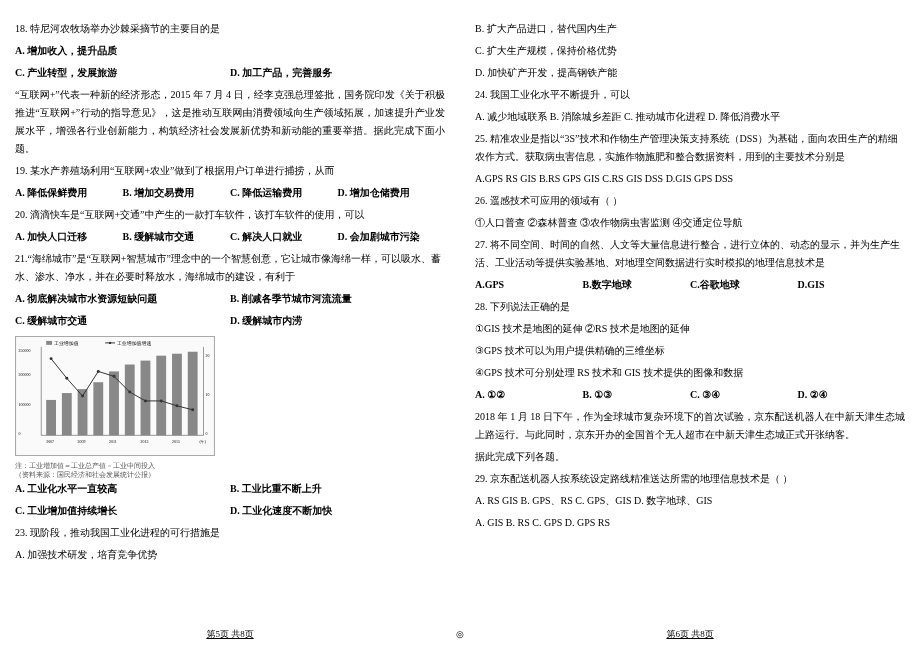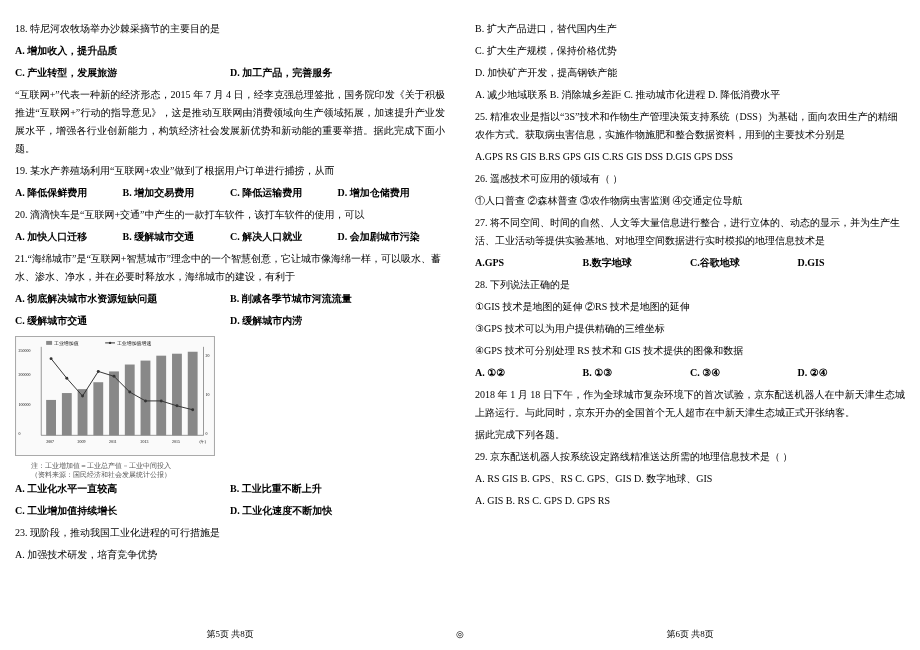--- a/index.html
+++ b/index.html
@@ -65,20 +65,21 @@
     .chart-svg {
       width: 100%;
       height: 100%;
     }
     .page-footer {
       position: absolute;
       bottom: 8px;
       font-size: 9px;
       width: 100%;
       display: flex;
+      text-decoration: underline;
     }
     .footer-left {
       width: 50%;
       text-align: center;
     }
     .footer-right {
       width: 50%;
       text-align: center;
     }
     .binding-mark {
@@ -177,41 +178,42 @@
       <text x="2" y="100" font-size="4">0</text>
       <text x="2" y="70" font-size="4">100000</text>
       <text x="2" y="40" font-size="4">200000</text>
       <text x="2" y="15" font-size="4">250000</text>
 
       <text x="192" y="100" font-size="4">0</text>
       <text x="192" y="60" font-size="4">10</text>
       <text x="192" y="20" font-size="4">20</text>
     </svg>
   </div>
-  <div class="chart-title" style="white-space:pre-line;margin-left:16px;">注：工业增加值＝工业总产值－工业中间投入
+  <div class="chart-title" style="white-space:pre-line;">注：工业增加值＝工业总产值－工业中间投入
 （资料来源：国民经济和社会发展统计公报）</div>
 
   <div class="options-row two">
     <span class="opt">A. 工业化水平一直较高</span>
     <span class="opt">B. 工业比重不断上升</span>
   </div>
   <div class="options-row two">
     <span class="opt">C. 工业增加值持续增长</span>
     <span class="opt">D. 工业化速度不断加快</span>
   </div>
 
   <div class="question">23. 现阶段，推动我国工业化进程的可行措施是</div>
   <div class="para">A. 加强技术研发，培育竞争优势</div>
 </div>
 
 <div class="column column-right">
   <div class="para">B. 扩大产品进口，替代国内生产</div>
   <div class="para">C. 扩大生产规模，保持价格优势</div>
   <div class="para">D. 加快矿产开发，提高钢铁产能</div>
 
+  <div class="question">24. 我国工业化水平不断提升，可以</div>
   <div class="para">A. 减少地域联系 B. 消除城乡差距 C. 推动城市化进程   D. 降低消费水平</div>
 
   <div class="question">25. 精准农业是指以“3S”技术和作物生产管理决策支持系统（DSS）为基础，面向农田生产的精细农作方式。获取病虫害信息，实施作物施肥和整合数据资料，用到的主要技术分别是</div>
   <div class="para">A.GPS  RS  GIS B.RS  GPS  GIS C.RS  GIS  DSS  D.GIS  GPS  DSS</div>
 
   <div class="question">26. 遥感技术可应用的领域有（   ）</div>
   <div class="para">①人口普查      ②森林普查     ③农作物病虫害监测         ④交通定位导航</div>
 
   <div class="question">27. 将不同空间、时间的自然、人文等大量信息进行整合，进行立体的、动态的显示，并为生产生活、工业活动等提供实验基地、对地理空间数据进行实时模拟的地理信息技术是</div>
   <div class="options-row four">

